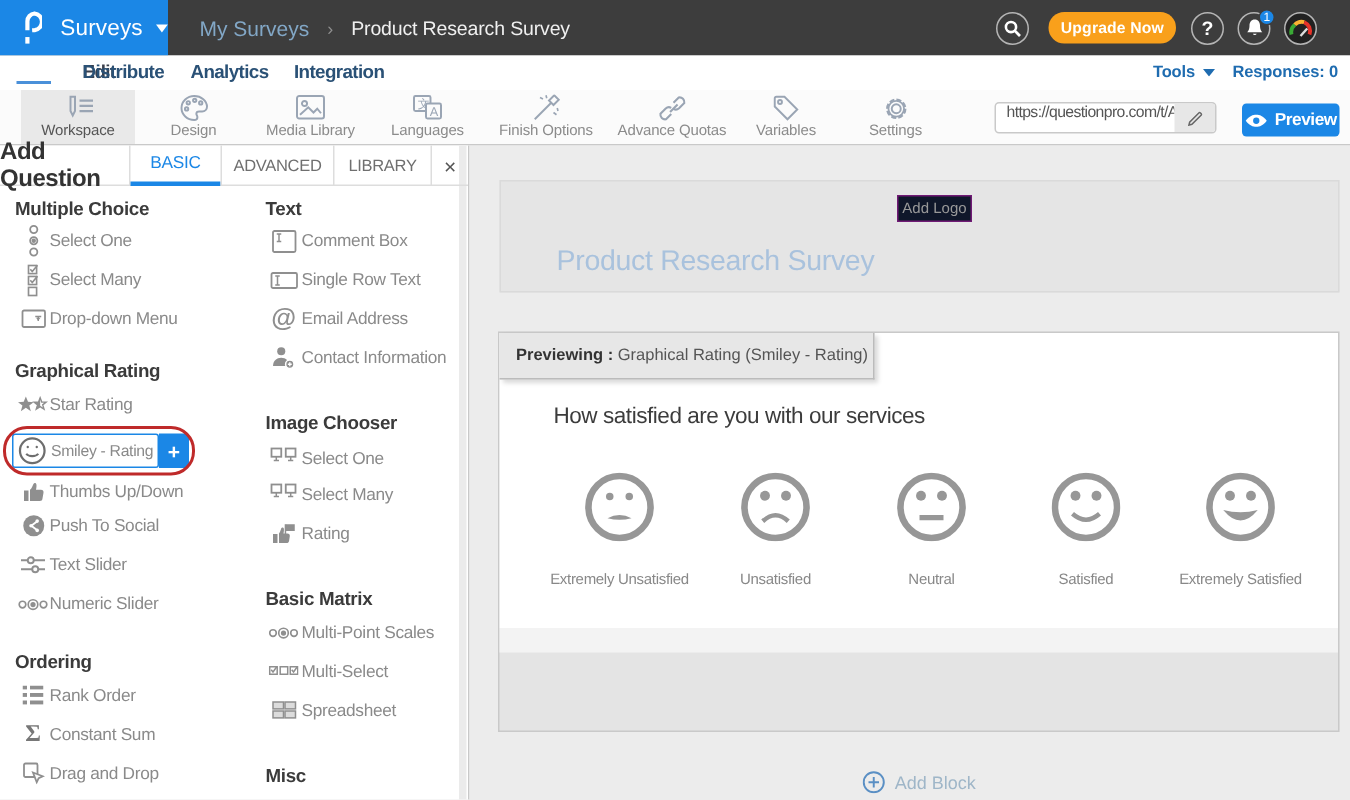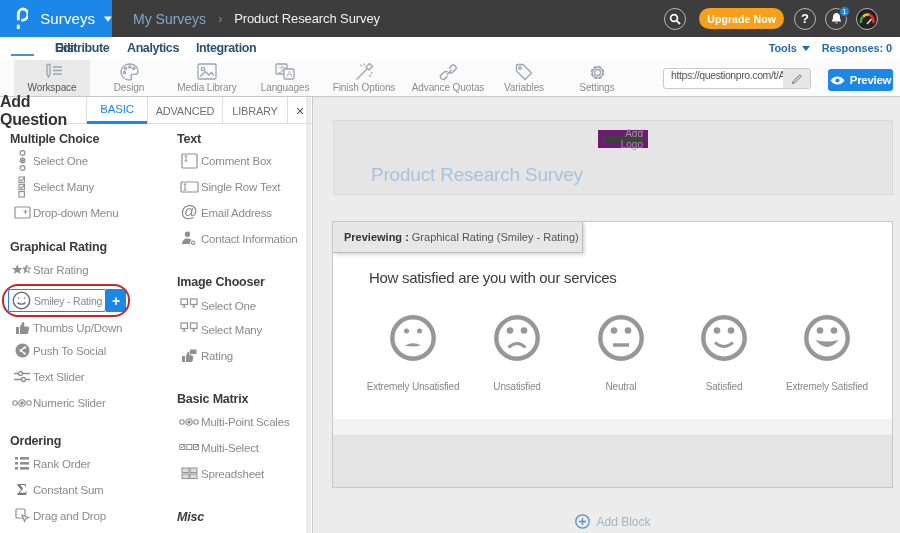--- a/index.html
+++ b/index.html
@@ -47,21 +47,21 @@
 .item { position:absolute; height:17px; display:flex; align-items:center; color:#8a8a8a; font-size:11.5px; white-space:nowrap; letter-spacing:-0.2px; }
 .item .ig { width:20px; display:flex; justify-content:center; margin-right:1px; flex:none; }
 .item2 .ig { width:22px; }
 .smilebox { position:absolute; left:8px; top:192px; width:98px; height:23px; background:#fff; border:1px solid #1b87e6; border-radius:2px; display:flex; align-items:center; font-size:10.5px; white-space:nowrap; color:#8a8a8a; letter-spacing:-0.2px; }
 .smilebox .ig { width:25px; display:flex; justify-content:center; }
 .plusbtn { position:absolute; left:106px; top:192px; width:20px; height:23px; background:#1b87e6; color:#fff; font-weight:bold; font-size:14px; display:flex; align-items:center; justify-content:center; border-radius:0 2px 2px 0; }
 .redring { position:absolute; left:2px; top:187px; width:128px; height:33px; border:2.5px solid #bf2a2a; border-radius:16px; }
 
 .main { position:absolute; left:313px; top:97px; width:587px; height:436px; background:#ececec; overflow:hidden; }
 .headcard { position:absolute; left:20px; top:23px; width:560px; height:75px; background:#e5e5e5; border:1px solid #dadada; }
-.addlogo { position:absolute; left:264px; top:9px; width:50px; height:18px; background:#404040; border:5px solid #701a75; color:#999; font-size:10px; display:flex; align-items:center; justify-content:center;text-align:right; }
+.addlogo { position:absolute; left:264px; top:9px; width:50px; height:18px; background:#0f172a; border:1px solid #701a75; color:#999; font-size:10px; display:flex; align-items:center; justify-content:center; }
 .stitle { position:absolute; left:37px; top:43px; color:#a9c2dd; font-size:19px; letter-spacing:-0.2px; }
 .qwrap { position:absolute; left:19px; top:124px; width:561px; height:267px; border:1px solid #c9c9c9; background:#e4e4e4; }
 .qcard { position:absolute; left:0; top:0; width:559px; height:197px; background:#fff; }
 .qtab { position:absolute; left:0; top:0; width:250px; height:31px; background:#e7e7e7; border-right:1px solid #bbb; border-bottom:1px solid #bbb; box-shadow:2px 2px 3px rgba(0,0,0,0.15); display:flex; align-items:center; font-size:11px; color:#555; white-space:nowrap; }
 .qtab b { color:#333; margin-right:3px; }
 .qtext { position:absolute; left:36px; top:47px; color:#3c3c3c; font-size:15px; letter-spacing:-0.3px; }
 .stripe { position:absolute; left:0; top:197px; width:559px; height:16px; background:#f3f3f3; }
 .smiley { position:absolute; top:93px; }
 .slabel { position:absolute; top:159px; width:140px; color:#888; font-size:10px; text-align:center; letter-spacing:-0.2px; }
 .addblock { position:absolute; left:20px; top:417px; width:560px; display:flex; align-items:center; justify-content:center; color:#9fb6c8; font-size:12px; }
@@ -397,21 +397,21 @@
   <div class="item item2" style="left:178px; top:368px;"><span class="ig">
     <svg width="17" height="13" viewBox="0 0 17 13">
           <g fill="#dcdcdc" stroke="#8f8f8f" stroke-width="1">
             <rect x="1" y="1" width="7" height="4.6"></rect>
             <rect x="9" y="1" width="7" height="4.6"></rect>
             <rect x="1" y="7" width="7" height="4.6"></rect>
             <rect x="9" y="7" width="7" height="4.6"></rect>
           </g>
         </svg>
     </span>Spreadsheet</div>
-  <div class="sect" style="left:177px; top:413px;font-style:italic;">Misc</div>
+  <div class="sect" style="left:177px; top:413px;">Misc</div>
 </div>
 <div class="main">
   <div class="headcard">
     <div class="addlogo">Add Logo</div>
     <div class="stitle">Product Research Survey</div>
   </div>
   <div class="qwrap">
     <div class="qcard">
       <div class="qtab">
           <span style="margin-left:11px;"><b>Previewing :</b>Graphical Rating (Smiley - Rating)</span>

